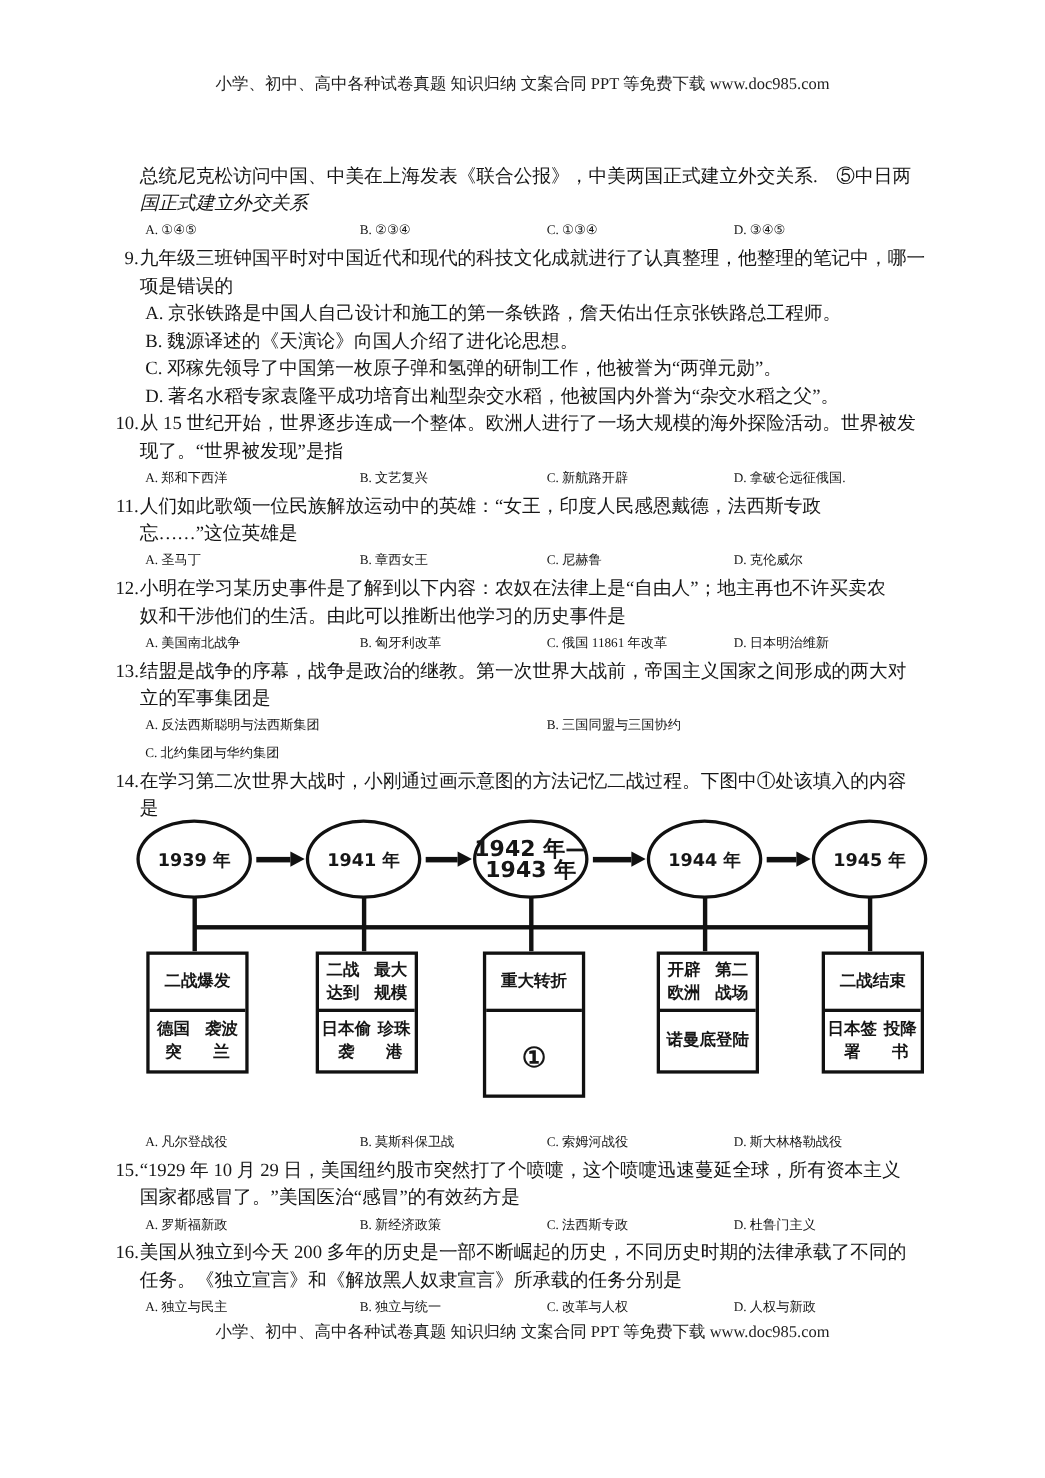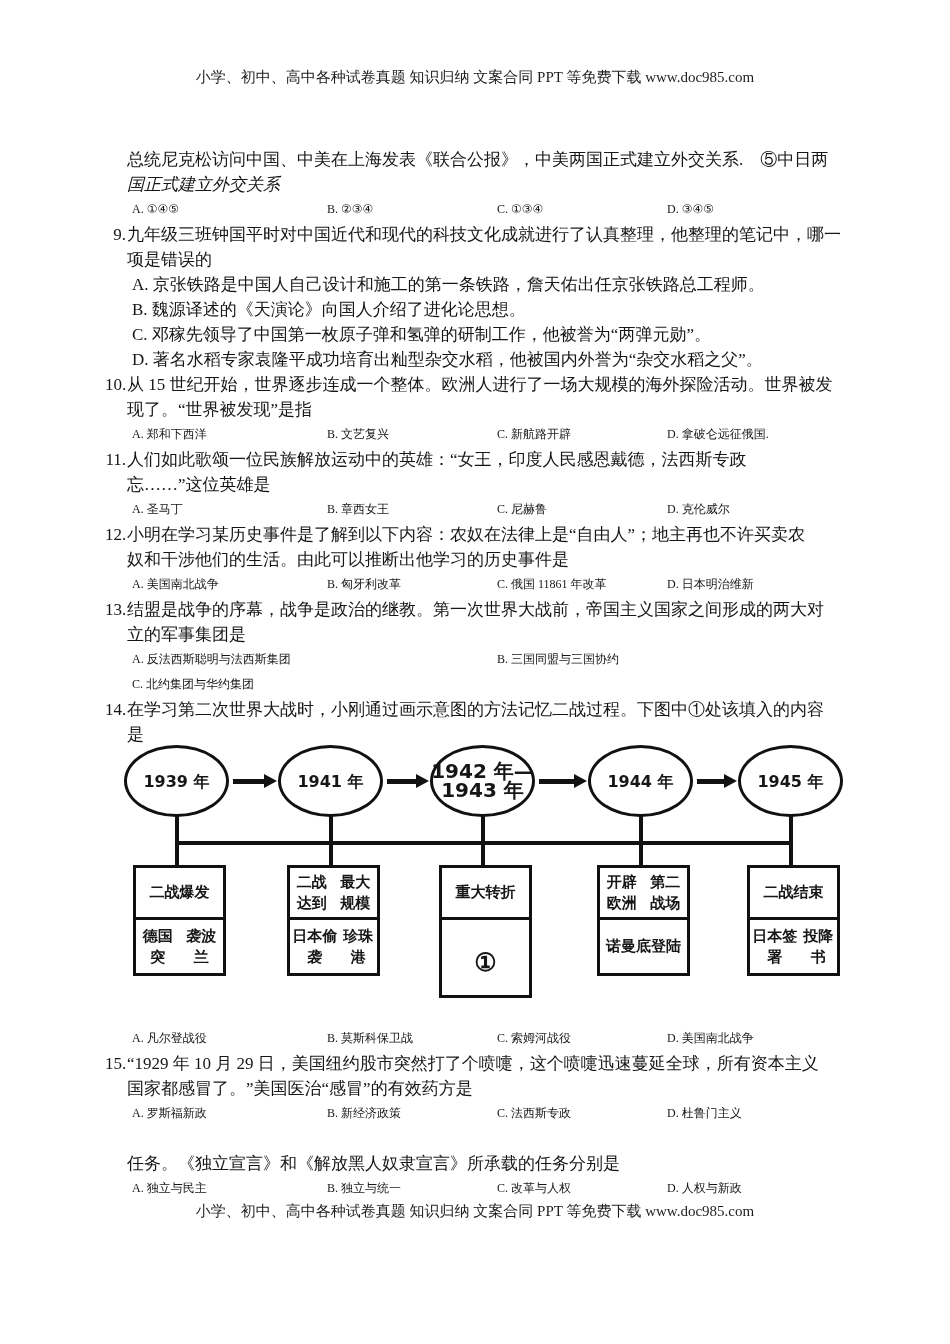--- a/index.html
+++ b/index.html
@@ -235,32 +235,33 @@
         <span>日本签署</span>
         <span>投降书</span>
       </div>
     </div>
   </div>
 
   <div class="optrow" style="top:1026px;">
     <span class="opt c1">A. 凡尔登战役</span>
     <span class="opt c2">B. 莫斯科保卫战</span>
     <span class="opt c3">C. 索姆河战役</span>
-    <span class="opt c4">D. 美国南北战争</span>
+    <span class="opt c4">D. 斯大林格勒战役</span>
   </div>
 
   <div class="line qline" style="top:1051px;"><span class="qnum">15.</span><span>“1929 年 10 月 29 日，美国纽约股市突然打了个喷嚏，这个喷嚏迅速蔓延全球，所有资本主义</span></div>
   <div class="line cont" style="top:1076px;">国家都感冒了。”美国医治“感冒”的有效药方是</div>
   <div class="optrow" style="top:1101px;">
     <span class="opt c1">A. 罗斯福新政</span>
     <span class="opt c2">B. 新经济政策</span>
     <span class="opt c3">C. 法西斯专政</span>
     <span class="opt c4">D. 杜鲁门主义</span>
   </div>
 
+  <div class="line qline" style="top:1126px;"><span class="qnum">16.</span><span>美国从独立到今天 200 多年的历史是一部不断崛起的历史，不同历史时期的法律承载了不同的</span></div>
   <div class="line cont" style="top:1151px;">任务。《独立宣言》和《解放黑人奴隶宣言》所承载的任务分别是</div>
   <div class="optrow" style="top:1176px;font-family:Liberation Serif, serif;">
     <span class="opt c1">A. 独立与民主</span>
     <span class="opt c2">B. 独立与统一</span>
     <span class="opt c3">C. 改革与人权</span>
     <span class="opt c4">D. 人权与新政</span>
   </div>
 
   <div class="banner" style="top:1200px;">小学、初中、高中各种试卷真题 知识归纳 文案合同 PPT 等免费下载  www.doc985.com</div>
 

